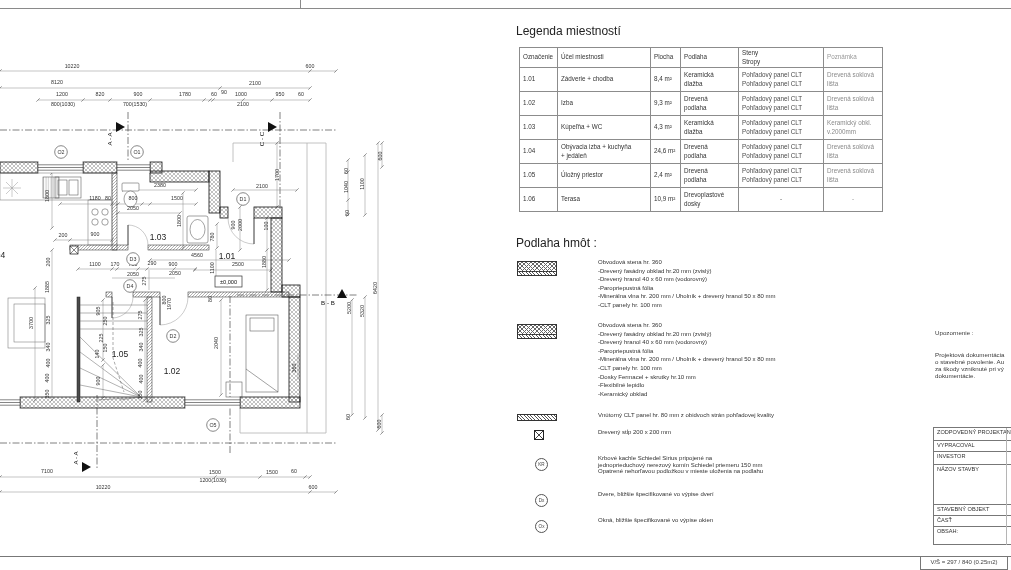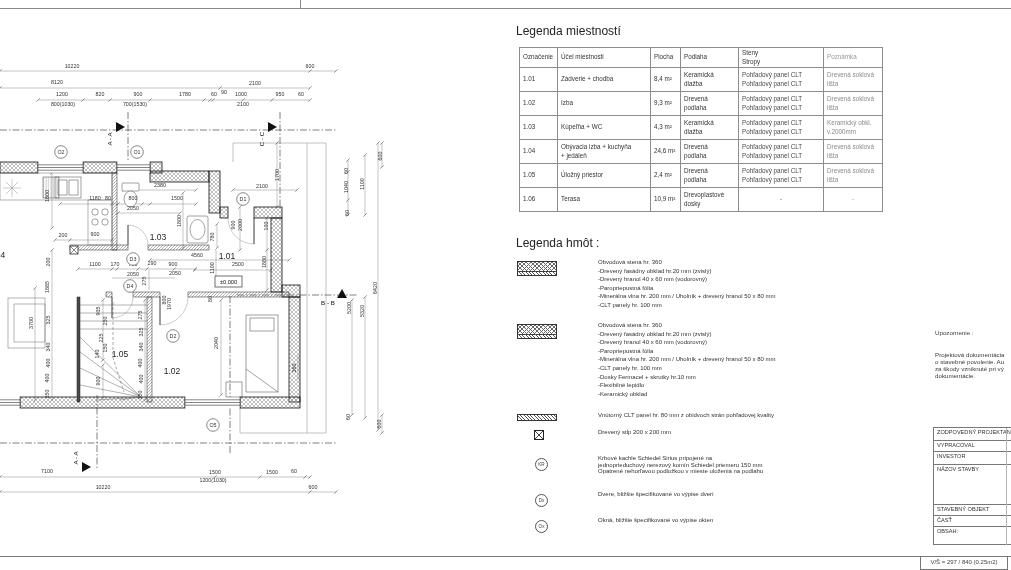--- a/index.html
+++ b/index.html
@@ -503,21 +503,21 @@
           <td class="col-1">Terasa</td>
           <td class="col-2">10,9 m²</td>
           <td class="col-3">Drevoplastové
 dosky</td>
           <td class="col-4 center">-</td>
           <td class="col-5 center">-</td>
         </tr>
       </tbody>
   </table>
 
-  <div class="abs legend-title" style="left:516px;top:236px">Legenda hmôt :</div>
+  <div class="abs legend-title" style="left:516px;top:236px">Podlaha hmôt :</div>
   <div id="mat-items">
       <div class="mat-item" style="top: 259px;">
         <span class="sw-wall-top"></span>
         <span class="sw-wall-bot"></span>
         <div class="mat-text">
           <div>Obvodová stena hr. 360</div>
           <div>-Drevený fasádny obklad hr.20 mm (zvislý)</div>
           <div>-Drevený hranol 40 x 60 mm (vodorovný)</div>
           <div>-Paropriepustná fólia</div>
           <div>-Minerálna vlna hr. 200 mm / Uholník + drevený hranol 50 x 80 mm</div>

